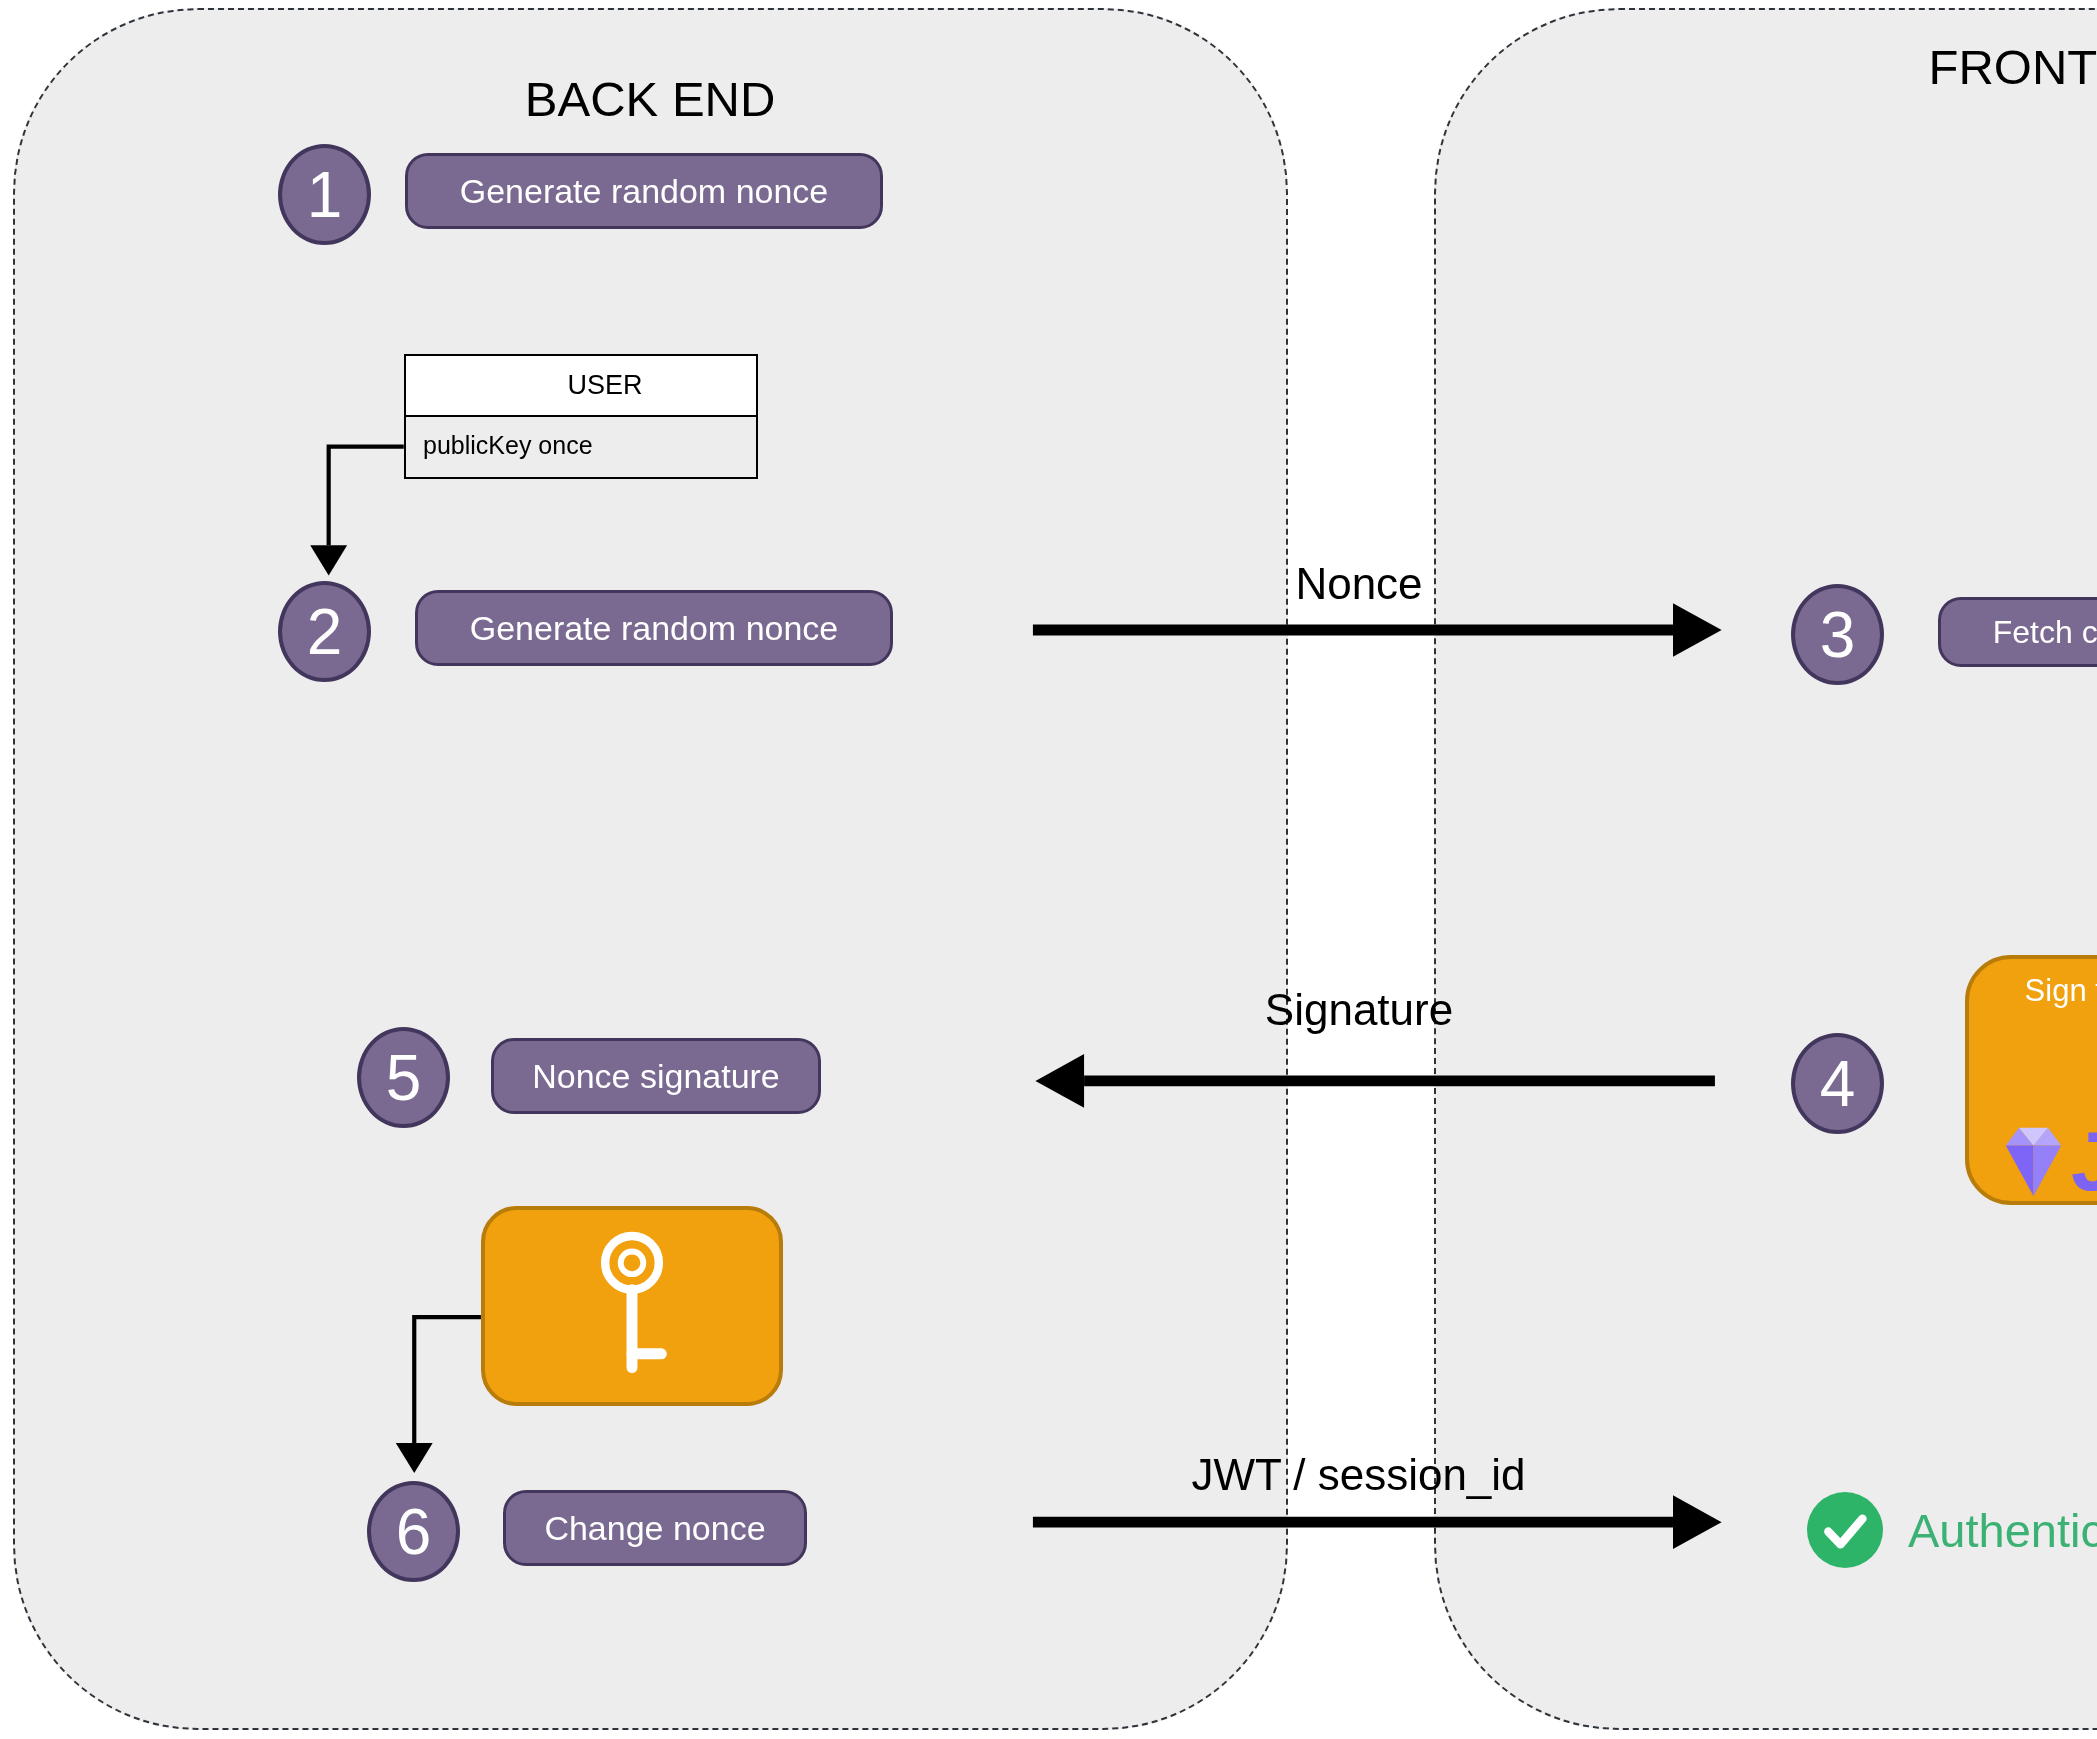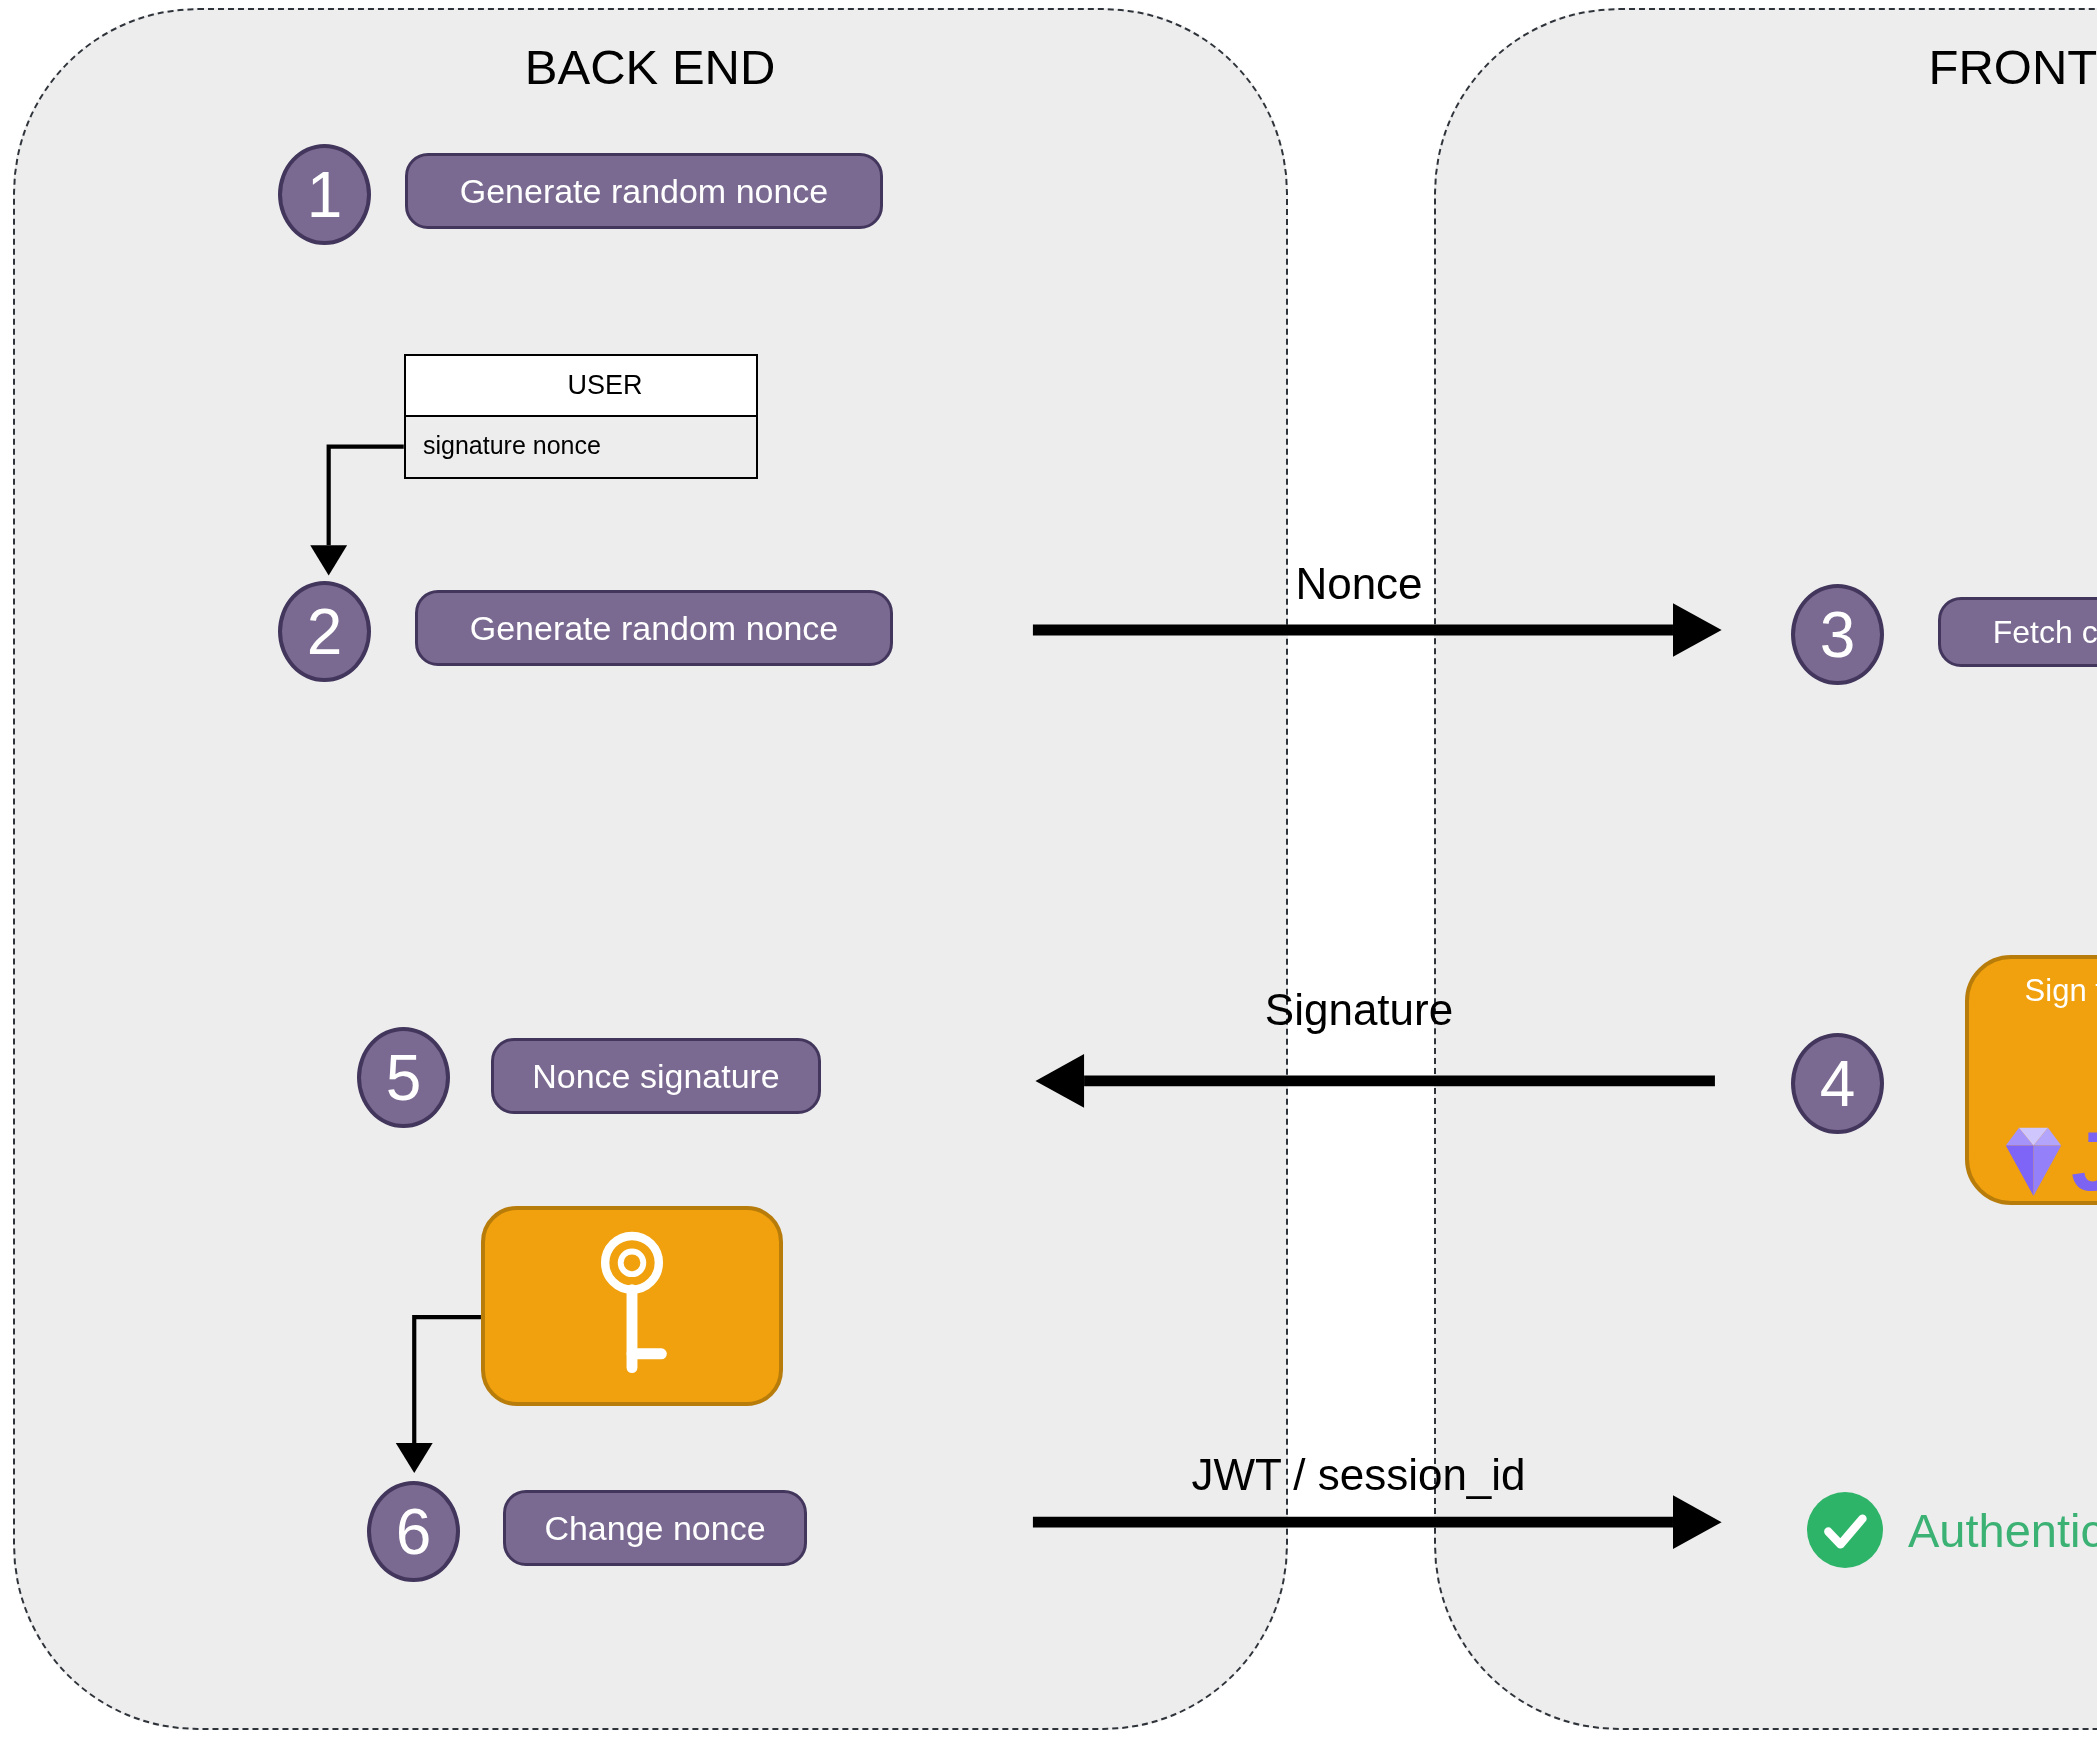--- a/index.html
+++ b/index.html
@@ -54,21 +54,21 @@
   svg.overlay{position:absolute;left:0;top:0;width:2721px;height:1739px;pointer-events:none;}
 </style>
 </head>
 <body>
 
 <div class="canvas">
 
   <div class="panel" style="left:12.6px;width:1275px;"></div>
   <div class="panel" style="left:1434px;width:1274px;"></div>
 
-  <div class="panel-title" style="left:12.6px;width:1275px;">BACK END</div>
+  <div class="panel-title" style="left:12.6px;width:1275px;margin-top:32px;">BACK END</div>
   <div class="panel-title" style="left:1434px;width:1274px;">FRONT END</div>
 
   <svg class="overlay" viewBox="0 0 6486 4146">
 
     <g>
       <path d="M962 1065 H783 V1300" fill="none" stroke="#000" stroke-width="10"></path>
       <polygon points="739,1300 827,1300 783,1372" fill="#000"></polygon>
     </g>
 
     <g>
@@ -94,21 +94,21 @@
 
   <div class="badge" style="left:278px;top:144px;">
     <span>1</span>
   </div>
   <div class="pill" style="left:405px;top:153px;width:478px;height:76px;">
     <span>Generate random nonce</span>
   </div>
 
   <div class="etable">
     <div class="hdr">USER</div>
-    <div class="row">signature nonce</div>
+    <div class="row">publicKey once</div>
   </div>
 
   <div class="badge" style="left:278px;top:581px;">
     <span>2</span>
   </div>
   <div class="pill" style="left:415px;top:590px;width:478px;height:76px;">
     <span>Generate random nonce</span>
   </div>
 
   <div class="flow-label" style="left:1191px;top:559px;width:336px;">Nonce</div>

